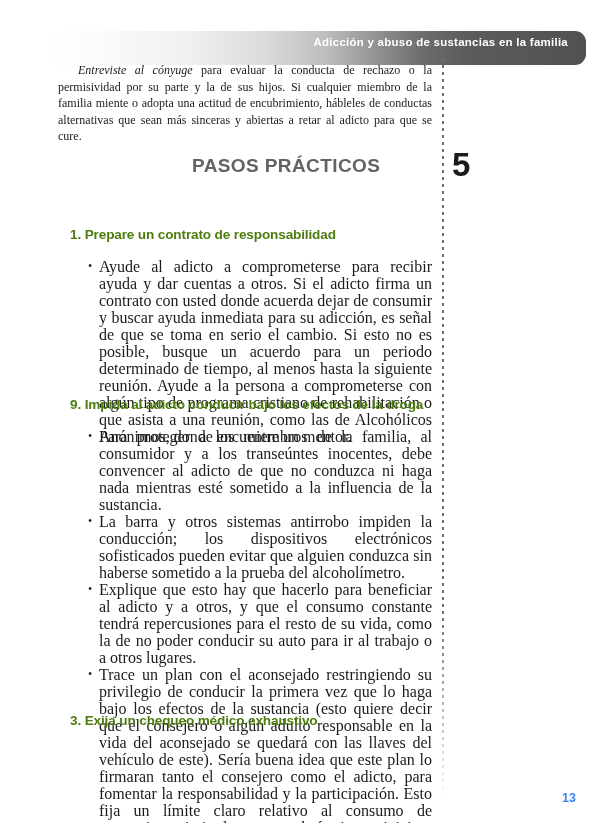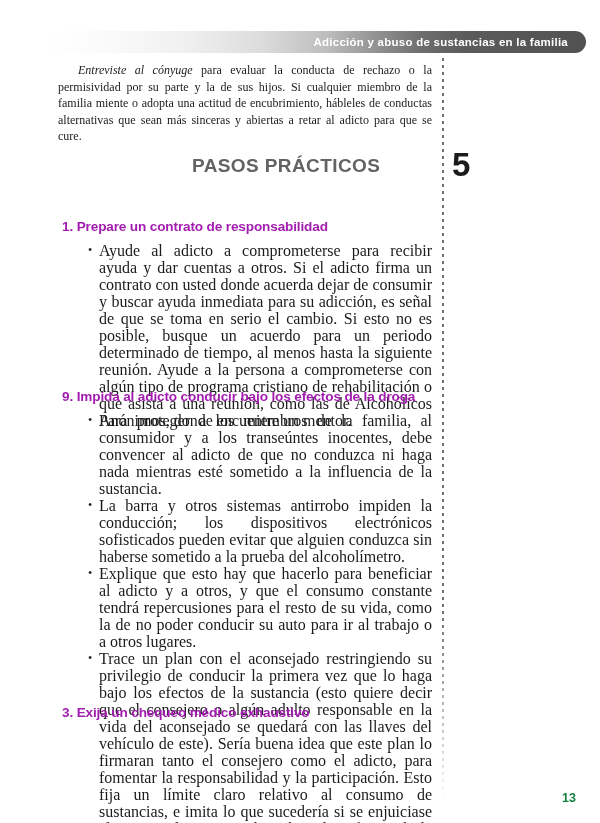--- a/index.html
+++ b/index.html
@@ -21,21 +21,21 @@
     inset: 0;
     background: #ffffff;
   }
 
   
   .header-band {
     position: absolute;
     left: 46px;
     top: 31px;
     width: 540px;
-    height: 22px;
+    height: 34px;
     border-radius: 11px;
     background: linear-gradient(to right,
         #ffffff 0%,
         #fbfbfb 10%,
         #f0f0f0 26%,
         #dcdcdc 40%,
         #bdbdbd 52%,
         #8e8e8e 62%,
         #6c6c6c 70%,
         #5b5b5b 78%,
@@ -129,26 +129,26 @@
 
   .intro-line {
     position: absolute;
     left: 58px;
     top: 194px;
     width: 374px;
   }
 
   
   h3.step-heading {
-    margin: 4px;
+    margin: 12px;
     font-family: "Liberation Sans", "DejaVu Sans", sans-serif;
     font-size: 13.6px;
     font-weight: bold;
     letter-spacing: -0.15px;
-    color: #a21caf;
+    color: #4d7c0f;
     white-space: nowrap;
   }
 
   
   ul.bullets {
     margin: 0;
     padding: 0;
     list-style: none;
   }
   ul.bullets > li {
@@ -178,21 +178,21 @@
   .gap-after-heading { height: 4px; }
 
   
   .folio {
     position: absolute;
     right: 24px;
     bottom: 18px;
     font-family: "Liberation Sans", "DejaVu Sans", sans-serif;
     font-size: 12.5px;
     font-weight: bold;
-    color: #15803d;
+    color: #3b82f6;
   }
 </style>
 </head>
 <body>
 
 <div class="page">
 
   <div class="header-band">
     <div class="header-title">Adicción y abuso de sustancias en la familia</div>
   </div>

